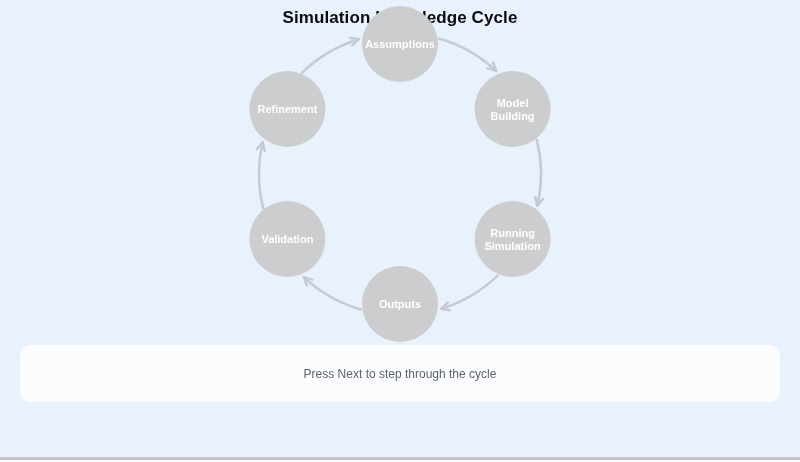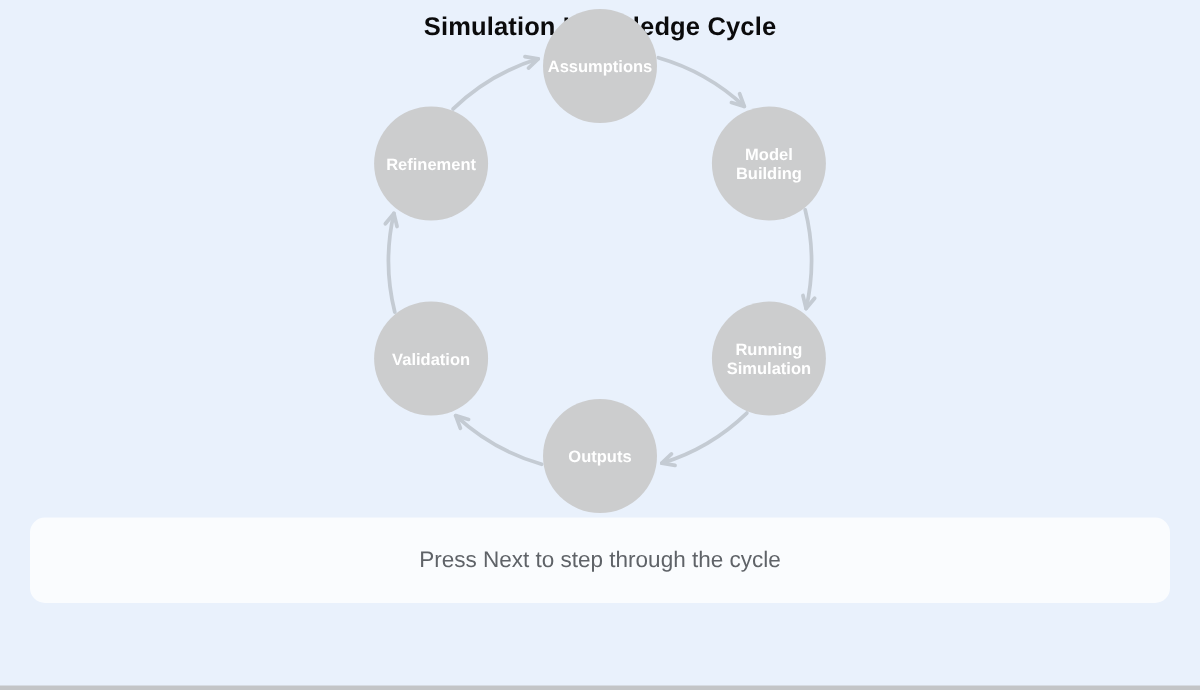--- a/index.html
+++ b/index.html
@@ -50,21 +50,21 @@
     width: 760px;
     height: 57px;
     background: #fafcfe;
     border-radius: 10px;
     display: flex;
     align-items: center;
     justify-content: center;
     z-index: 3;
   }
   .status-message {
-    font-size: 15px;
+    font-size: 12px;
     color: #5f6368;
   }
   .bottom-bar {
     position: absolute;
     left: 0;
     top: 457px;
     width: 800px;
     height: 3px;
     background: #c3c5c7;
     z-index: 4;

